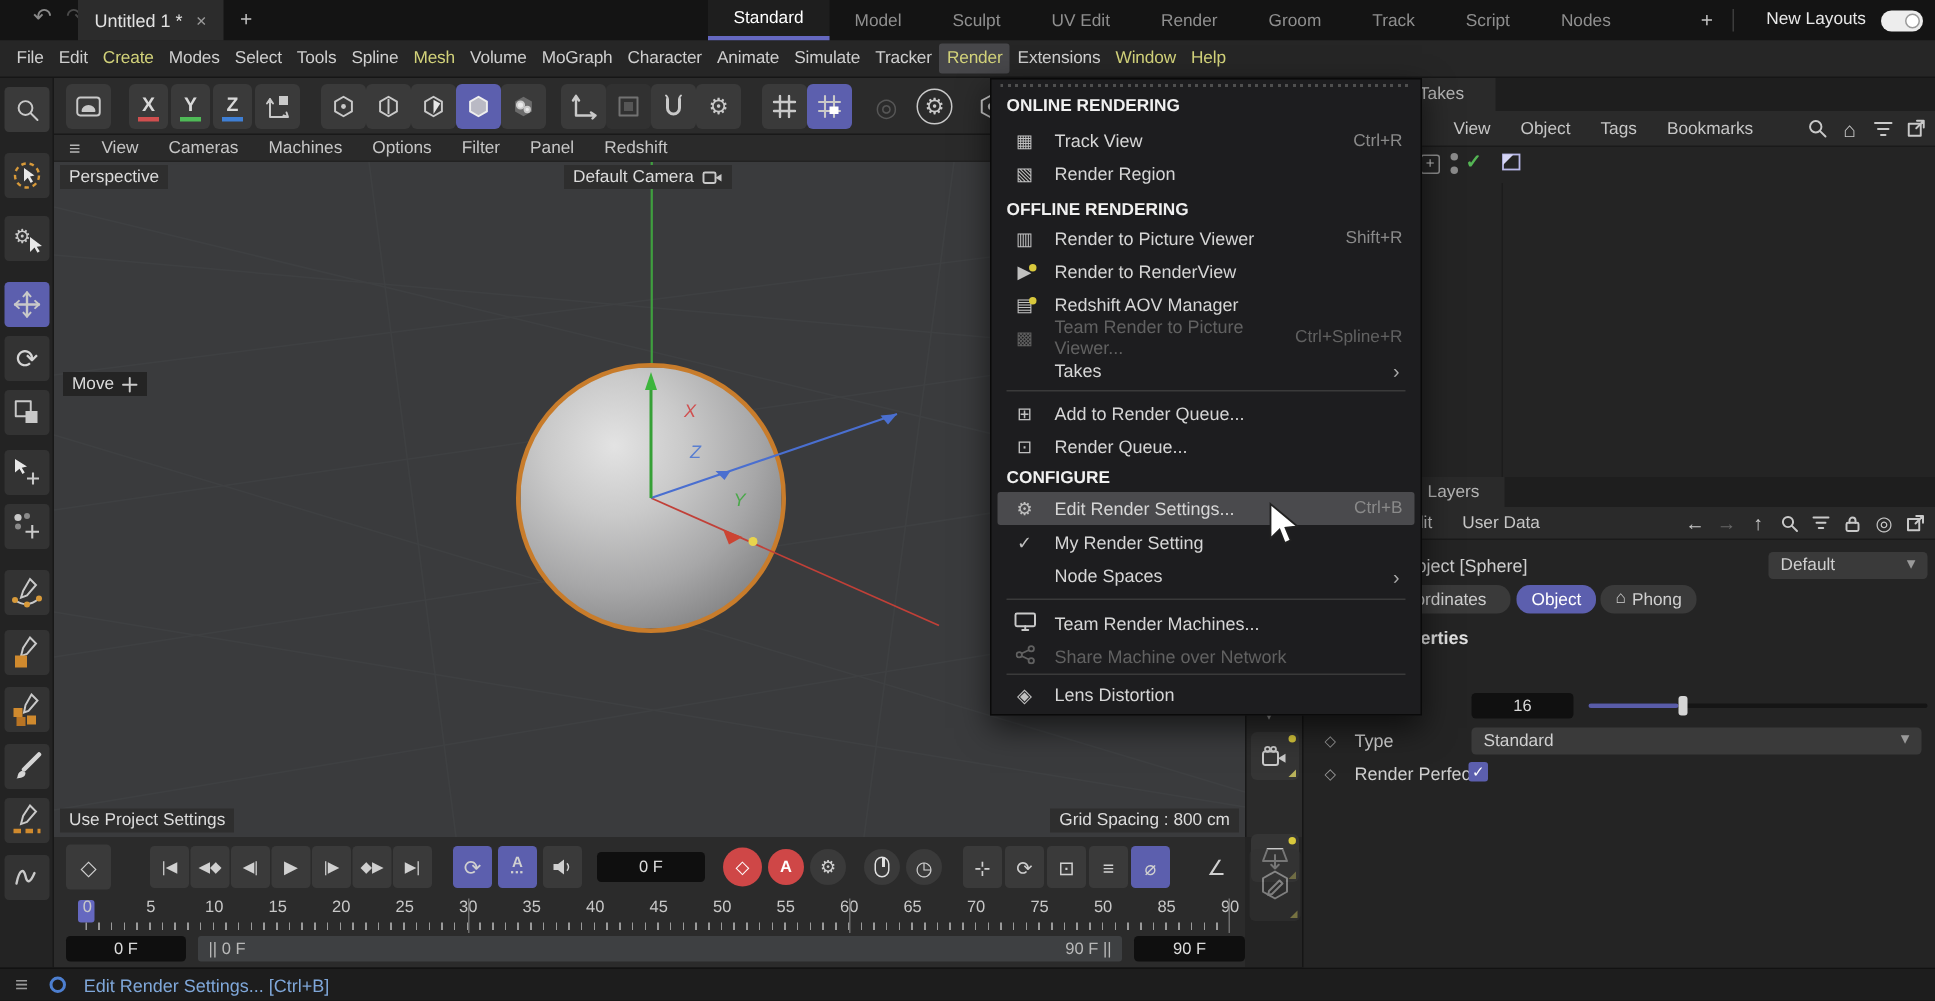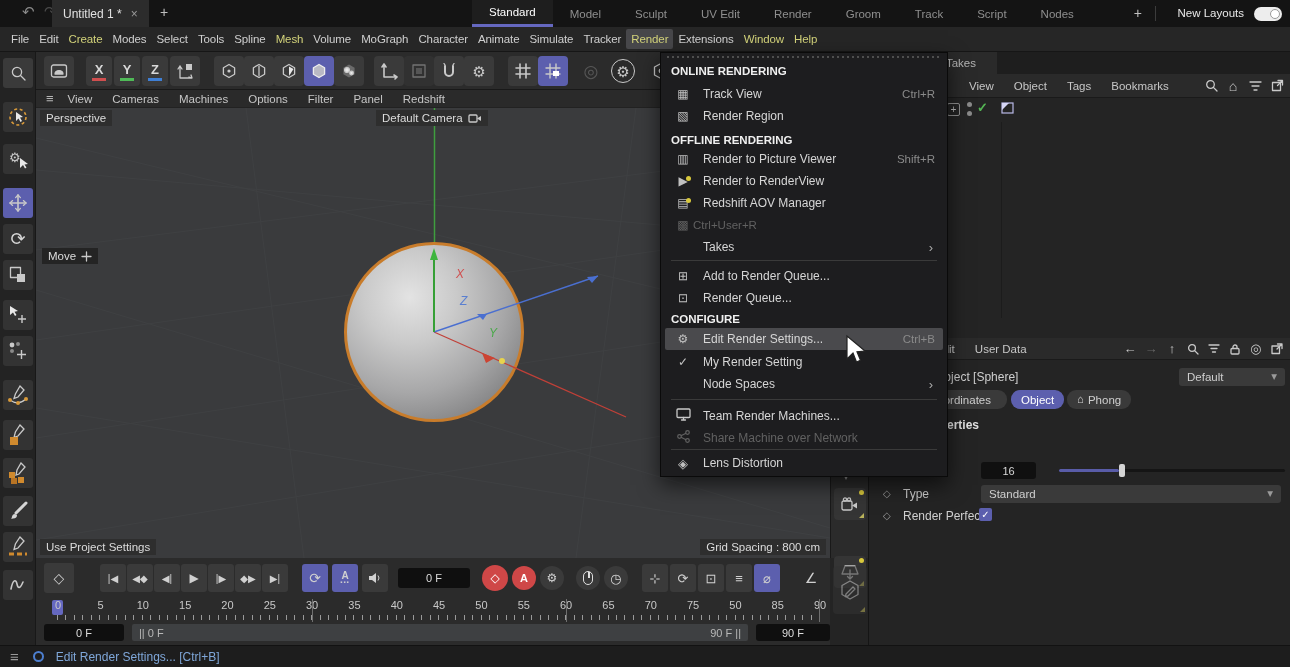--- a/index.html
+++ b/index.html
@@ -589,20 +589,25 @@
       <span class="abs" style="left:98px;top:4px;width:5px;height:5px;border-radius:50%;background:#8a8a8a"></span>
       <span class="abs" style="left:98px;top:13px;width:5px;height:5px;border-radius:50%;background:#8a8a8a"></span>
       <span class="abs g" style="left:108px;top:3px;color:#54b554;font-size:13px;font-weight:bold">✓</span>
       <svg class="abs" style="left:132px;top:4px" width="14" height="13">
           <rect x="1" y="1" width="11" height="10" fill="none" stroke="#b9b9e8" stroke-width="1.2"></rect>
           <polygon points="1,1 8,1 1,8" fill="#d5d5f5"></polygon>
         </svg>
     </div>
     <div class="abs" style="left:132px;top:70px;width:1px;height:196px;background:#1c1c1c"></div>
 
+    <div class="rp-tabrow" style="top:266px;height:20px">
+      <div class="rp-tab" style="left:66px;width:68px;height:20px">
+          <span>Layers</span>
+        </div>
+    </div>
     <div class="rp-menurow" style="top:286px;height:22px">
       <span style="width:56px"></span>
       <span style="display:contents"><span class="mi">Edit</span><span class="mi">User Data</span></span>
       <span style="margin-left:auto;display:flex;align-items:center;gap:1px;padding-right:4px">
         <span class="rp-ico" style="font-size:13px">←</span>
         <span class="rp-ico" style="font-size:13px;color:#666">→</span>
         <span class="rp-ico" style="font-size:13px">↑</span>
         <span class="rp-ico">
             <svg class="i" width="12" height="12">
               <circle cx="5" cy="5" r="3.4"></circle>
@@ -643,21 +648,21 @@
       <div class="pill active" style="left:142px">
           <span>Object</span>
         </div>
       <div class="pill" style="left:198px">
           <span class="g">⌂</span>
           <span>Phong</span>
         </div>
     </div>
     <div class="abs" style="left:10px;top:366px;font-weight:bold;color:#e0e0e0;white-space:nowrap">Object Properties</div>
     <div class="abs" style="left:0;top:410px;width:422px;height:20px">
-      <div class="inp" style="left:112px;width:55px">
+      <div class="inp" style="left:112px;width:68px">
           <span>16</span>
         </div>
       <div class="slider" style="left:190px;top:2px;width:226px">
         <div class="track"></div>
           <div class="fill" style="width:60px"></div>
           <div class="handle" style="left:60px"></div>
       </div>
     </div>
     <div class="abs" style="left:0;top:432px;width:422px;height:20px">
       <span class="abs dia" style="left:14px;top:4px">◇</span>
@@ -703,21 +708,22 @@
     <div class="mrow" style="top:117px">
       <span class="mic ydot">▶</span>
       <span class="mlbl">Render to RenderView</span>
     </div>
     <div class="mrow" style="top:139px">
       <span class="mic ydot">▤</span>
       <span class="mlbl">Redshift AOV Manager</span>
     </div>
     <div class="mrow dis" style="top:161px">
       <span class="mic">▩</span>
-      <span class="msc">Ctrl+User+R</span>
+      <span class="mlbl">Team Render to Picture Viewer...</span>
+      <span class="msc">Ctrl+Spline+R</span>
     </div>
     <div class="mrow" style="top:183px">
       <span class="mic"></span>
       <span class="mlbl">Takes</span>
       <span class="sub">›</span>
     </div>
     <div class="abs" style="left:10px;right:10px;top:207px;height:1px;background:#3a3a3a"></div>
     <div class="mrow" style="top:212px">
       <span class="mic">⊞</span>
       <span class="mlbl">Add to Render Queue...</span>

